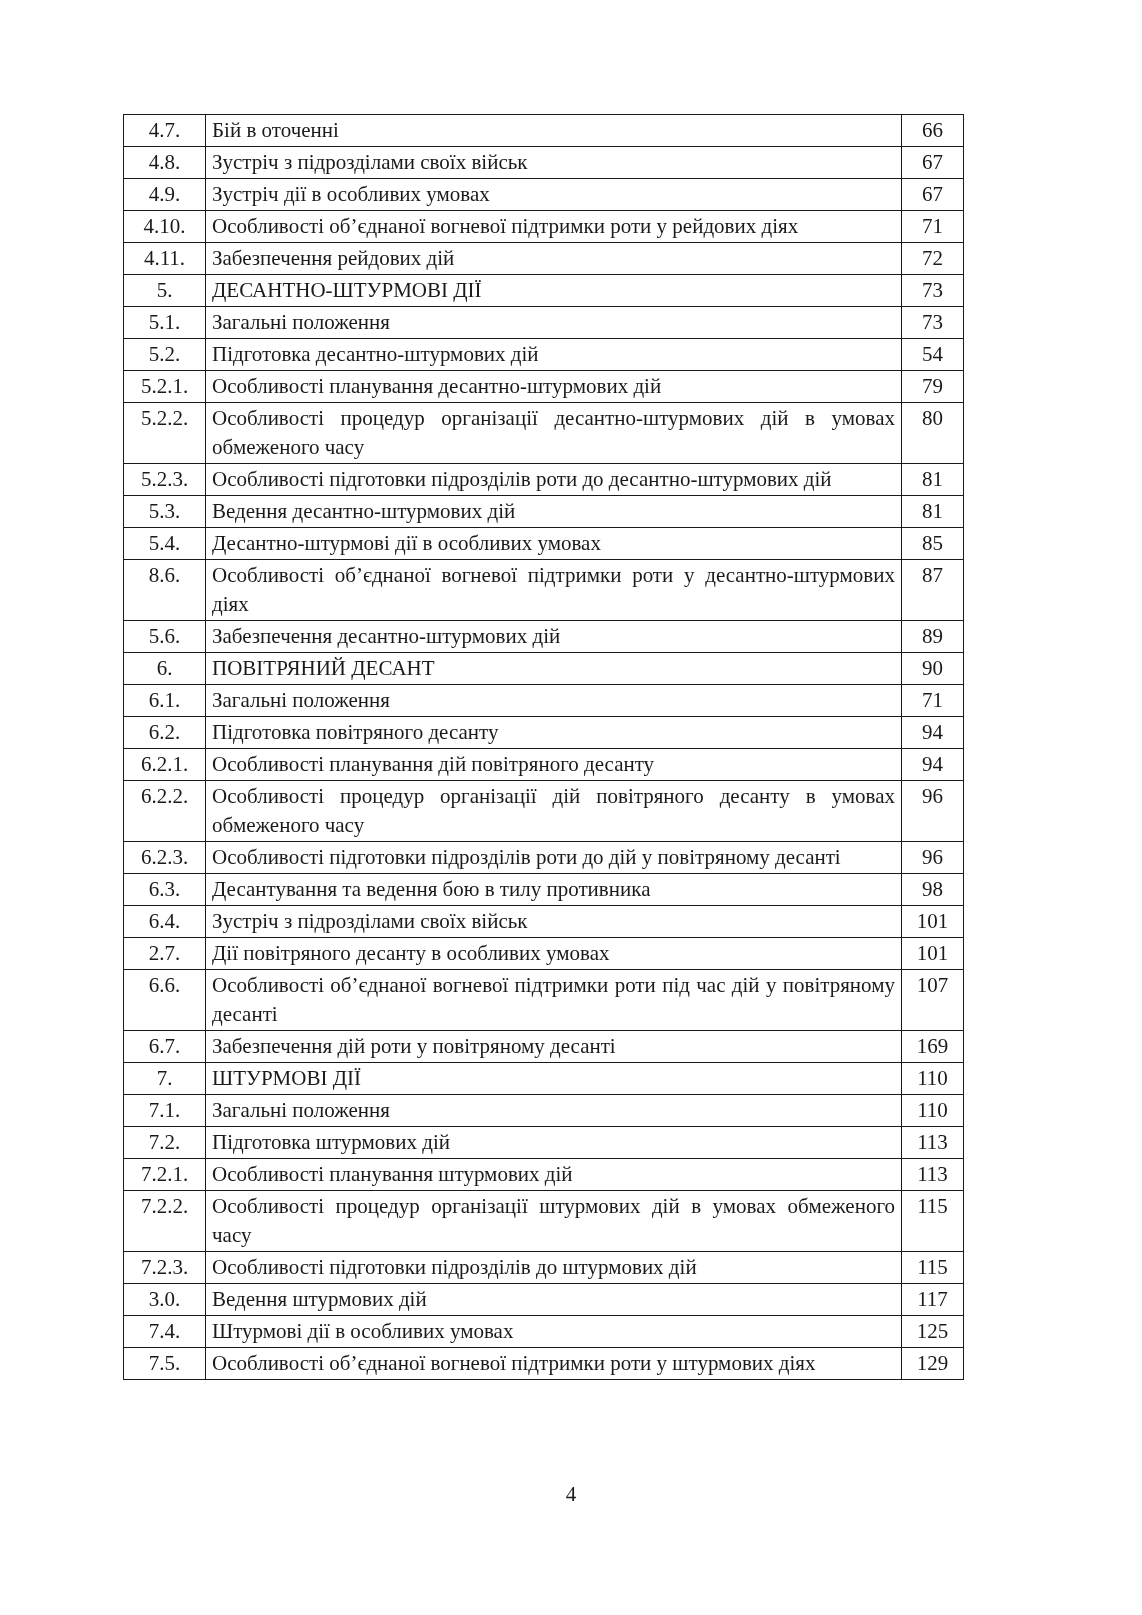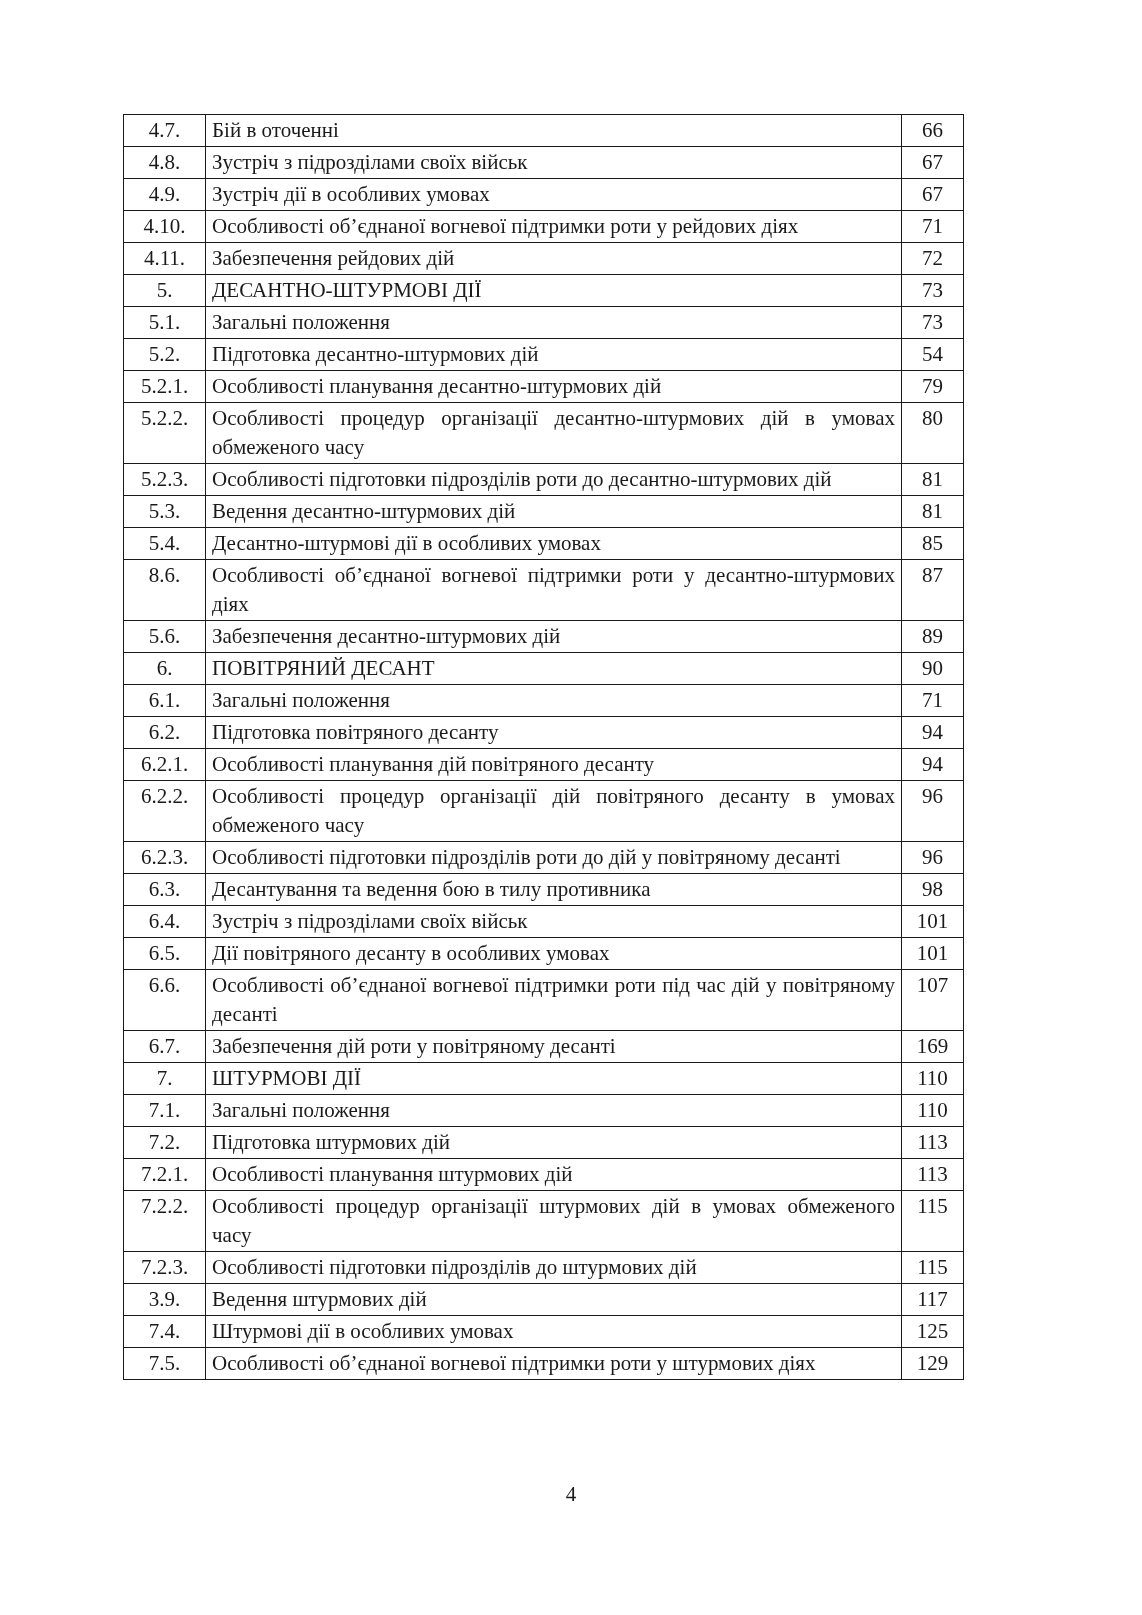--- a/index.html
+++ b/index.html
@@ -176,21 +176,21 @@
           <td class="col-num">6.3.</td>
           <td class="col-title">Десантування та ведення бою в тилу противника</td>
           <td class="col-page">98</td>
         </tr>
         <tr>
           <td class="col-num">6.4.</td>
           <td class="col-title">Зустріч з підрозділами своїх військ</td>
           <td class="col-page">101</td>
         </tr>
         <tr>
-          <td class="col-num">6.5.</td>
+          <td class="col-num">2.7.</td>
           <td class="col-title">Дії повітряного десанту в особливих умовах</td>
           <td class="col-page">101</td>
         </tr>
         <tr>
           <td class="col-num">6.6.</td>
           <td class="col-title">Особливості об’єднаної вогневої підтримки роти під час дій у повітряному десанті</td>
           <td class="col-page">107</td>
         </tr>
         <tr>
           <td class="col-num">6.7.</td>
@@ -221,21 +221,21 @@
           <td class="col-num">7.2.2.</td>
           <td class="col-title">Особливості процедур організації штурмових дій в умовах обмеженого часу</td>
           <td class="col-page">115</td>
         </tr>
         <tr>
           <td class="col-num">7.2.3.</td>
           <td class="col-title">Особливості підготовки підрозділів до штурмових дій</td>
           <td class="col-page">115</td>
         </tr>
         <tr>
-          <td class="col-num">3.9.</td>
+          <td class="col-num">3.0.</td>
           <td class="col-title">Ведення штурмових дій</td>
           <td class="col-page">117</td>
         </tr>
         <tr>
           <td class="col-num">7.4.</td>
           <td class="col-title">Штурмові дії в особливих умовах</td>
           <td class="col-page">125</td>
         </tr>
         <tr>
           <td class="col-num">7.5.</td>

